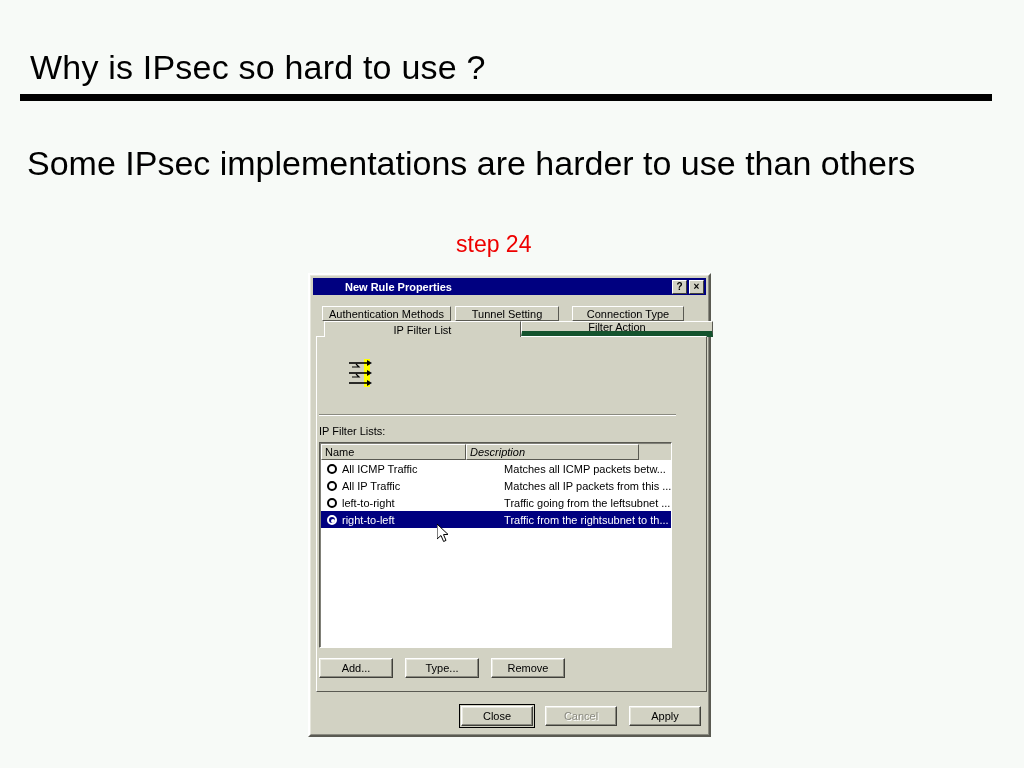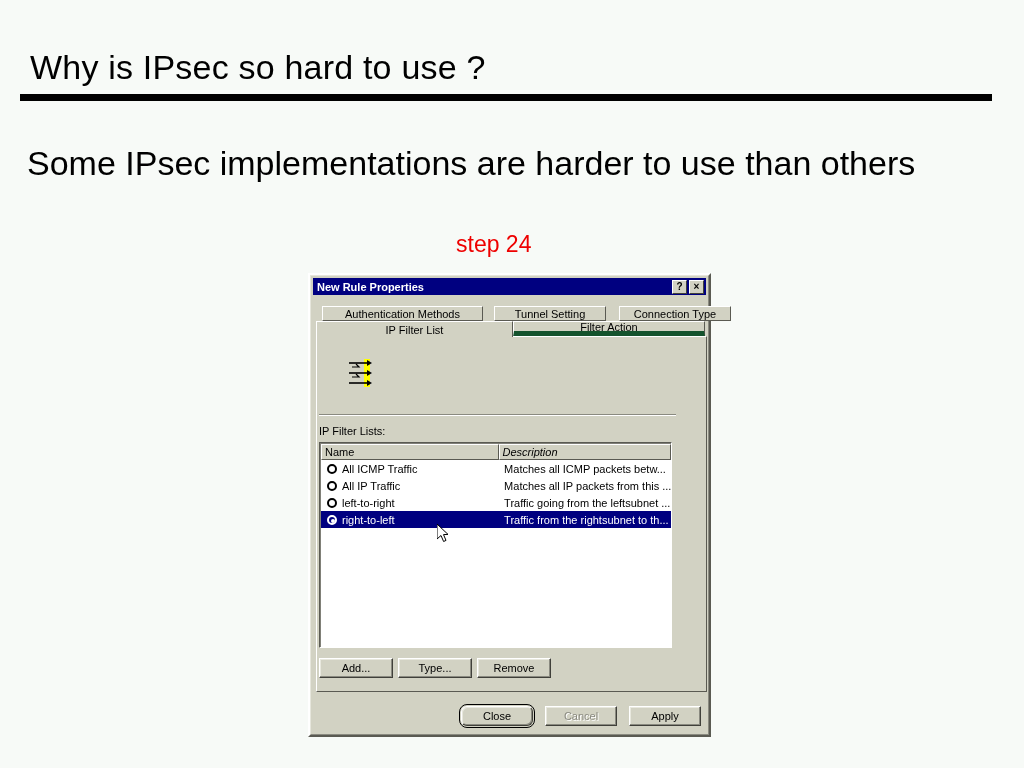--- a/index.html
+++ b/index.html
@@ -75,20 +75,21 @@
     display: flex;
     align-items: center;
   }
   #titlebar-text {
     color: #ffffff;
     font-size: 11px;
     font-weight: bold;
     padding-left: 4px;
     white-space: nowrap;
     flex: 1;
+    margin-left: 28px;
   }
   .tb-btn {
     width: 15px; height: 14px;
     margin-right: 2px;
     background: #d2d2c3;
     border-top: 1px solid #ffffff;
     border-left: 1px solid #ffffff;
     border-right: 1px solid #40403a;
     border-bottom: 1px solid #40403a;
     display: flex; align-items: center; justify-content: center;
@@ -98,21 +99,21 @@
 
   
   #tabs-row-top {
     position: absolute;
     left: 12px; top: 31px;
     height: 15px;
     display: flex;
   }
   #tabs-row-bottom {
     position: absolute;
-    left: 6px; top: 46px;
+    left: 14px; top: 46px;
     height: 16px;
     display: flex;
   }
   .tab {
     height: 100%;
     background: #d2d2c3;
     border-top: 1px solid #ffffff;
     border-left: 1px solid #ffffff;
     border-right: 1px solid #5a5a52;
     display: flex; align-items: center; justify-content: center;
@@ -195,21 +196,21 @@
     background: #d2d2c3;
     border-top: 1px solid #ffffff;
     border-left: 1px solid #ffffff;
     border-right: 1px solid #5a5a52;
     border-bottom: 1px solid #5a5a52;
     font-size: 11px;
     display: flex; align-items: center;
     padding-left: 3px;
     white-space: nowrap;
   }
-  #col-name { width: 178px; }
+  #col-name { width: 145px; }
   #col-desc { width: 173px; font-style: italic; }
 
   .list-row {
     display: flex;
     align-items: center;
     height: 17px;
     font-size: 11px;
     color: #000;
     padding-left: 6px;
   }
@@ -256,27 +257,27 @@
     border-right: 1px solid #40403a;
     border-bottom: 1px solid #40403a;
     box-shadow: inset -1px -1px 0 #8a8a80, inset 1px 1px 0 #e8e8de;
     font-family: "Liberation Sans", sans-serif;
     font-size: 11px;
     color: #000;
     display: flex; align-items: center; justify-content: center;
     white-space: nowrap;
   }
   .btn.disabled { color: #8a8a80; text-shadow: 1px 1px 0 #ffffff; }
-  .btn.default { outline: 1px solid #000; outline-offset: 1px; border-radius: 6px; }
+  .btn.default { outline: 1px solid #000; outline-offset: 1px; }
 
   #row-buttons {
     position: absolute;
     left: 2px; top: 321px;
     display: flex;
-    gap: 5px;
+    gap: 12px;
     align-items: center;
   }
   #row-buttons .btn { width: 74px; height: 20px; }
 
   #action-bar {
     position: absolute;
     left: 6px; top: 428px;
     width: 391px; height: 26px;
     display: flex;
     justify-content: flex-end;
@@ -305,24 +306,24 @@
 <div id="dialog">
   <div id="dialog-inner-bevel"></div>
 
   <div id="titlebar">
     <span id="titlebar-text">New Rule Properties</span>
     <div class="tb-btn">?</div>
     <div class="tb-btn">×</div>
   </div>
 
   <div id="tabs-row-top">
-    <div class="tab inactive-top" style="width:161px">
+    <div class="tab inactive-top" style="width:129px">
       <span>Authentication Methods</span>
     </div>
-    <div class="tab inactive-top" style="width:112px;margin-left:11px">
+    <div class="tab inactive-top" style="width:104px;margin-left:4px">
       <span>Tunnel Setting</span>
     </div>
     <div class="tab inactive-top" style="width:112px;margin-left:13px">
       <span>Connection Type</span>
     </div>
   </div>
 
   <div id="tabs-row-bottom">
     <div class="tab active" style="width:197px">
       <span>IP Filter List</span>

